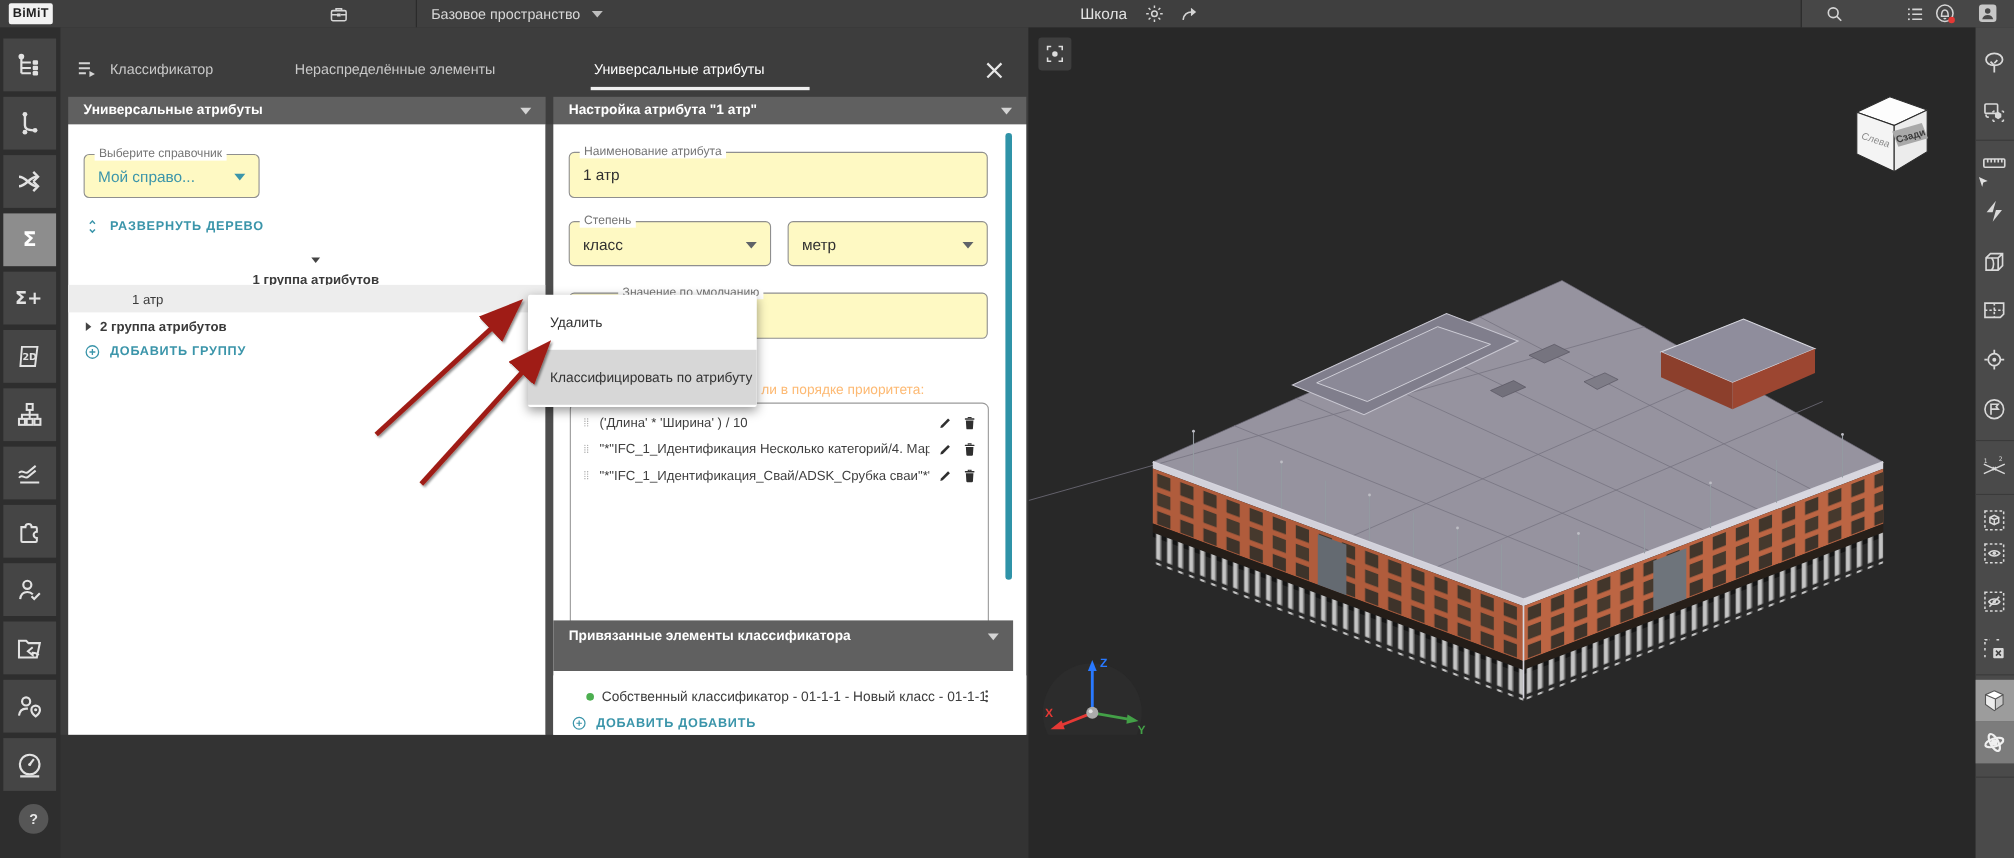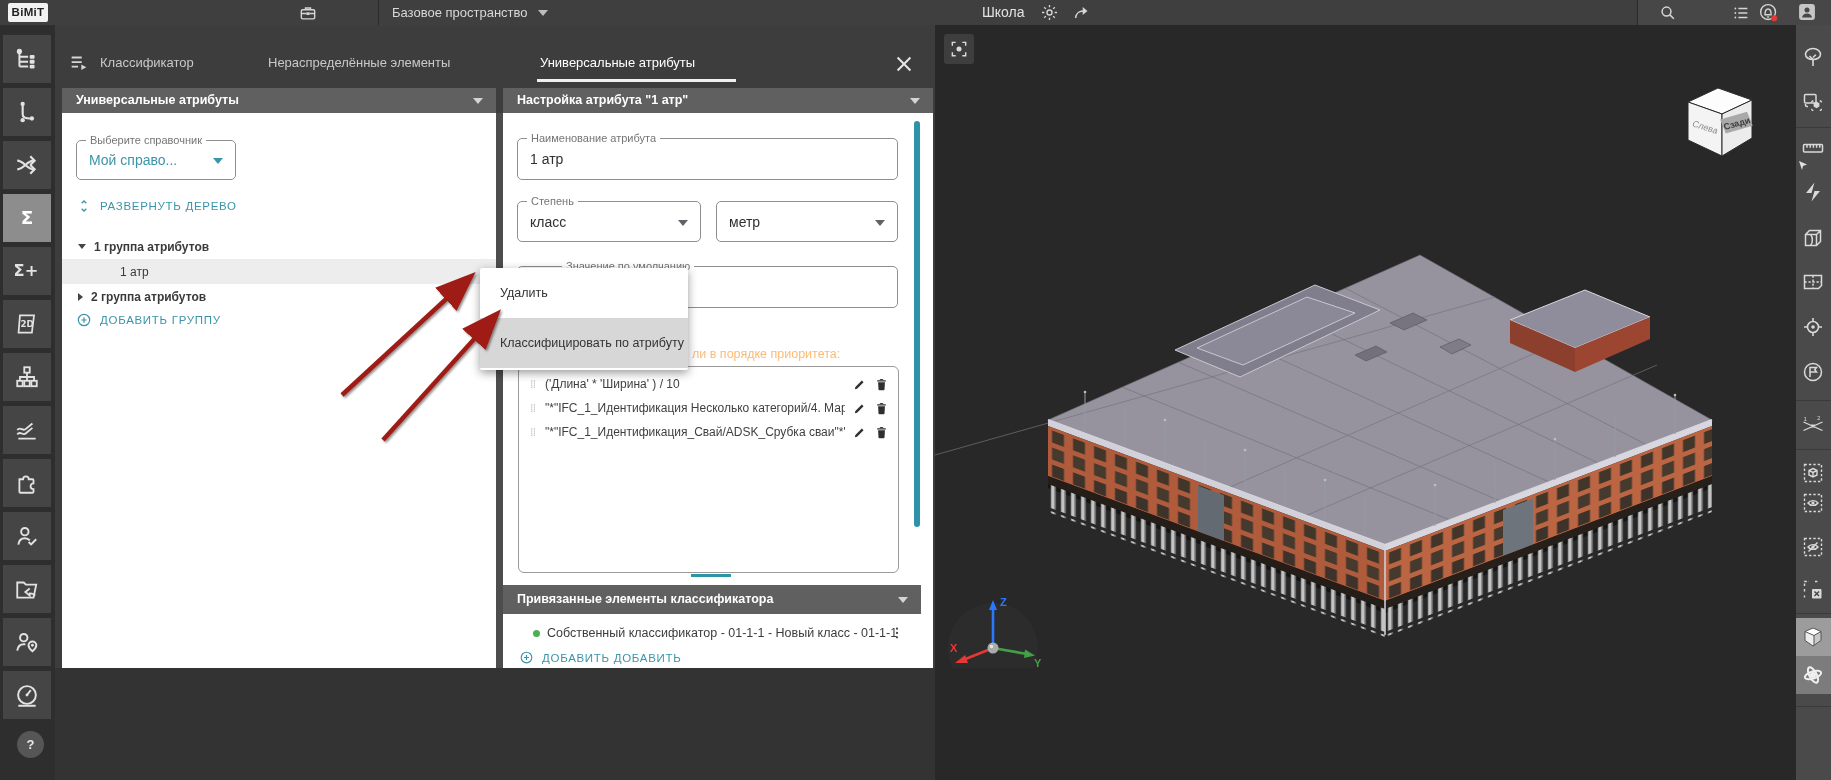--- a/index.html
+++ b/index.html
@@ -29,33 +29,33 @@
   .tab.active{color:#ffffff;}
   #tab-underline{left:537px;top:79px;width:199px;height:3px;background:#f0f0f0;}
   #tabbar-collapse{left:68px;top:52px;width:22px;height:22px;color:#d5d5d5;}
   #close-tabs{left:893px;top:53px;width:22px;height:22px;color:#e6e6e6;}
   .panel-header{position:absolute;height:25px;background:#606060;color:#fff;font-size:12.5px;font-weight:bold;
                 line-height:25px;padding-left:14px;box-sizing:border-box;}
   .hdr-caret{position:absolute;right:13px;top:10px;width:0;height:0;
              border-left:5px solid transparent;border-right:5px solid transparent;border-top:6px solid #d4d4d4;}
   .white-body{position:absolute;background:#ffffff;}
   
-  .fieldset{position:absolute;border:1px solid #8f8f8f;border-radius:5px;background:#ffffff;box-sizing:border-box;text-align:right;}
+  .fieldset{position:absolute;border:1px solid #8f8f8f;border-radius:5px;background:#fef9c3;box-sizing:border-box;text-align:right;}
   .fieldset .legend{position:absolute;top:-7px;left:9px;background:#fff;padding:0 4px;font-size:11px;color:#757575;white-space:nowrap;}
   .fieldset .value{position:absolute;left:12px;top:50%;transform:translateY(-50%);font-size:14px;color:#303030;white-space:nowrap;}
   .fieldset .value.teal{color:#3b95aa;}
   .fld-caret{position:absolute;right:12px;top:50%;margin-top:-2px;width:0;height:0;
              border-left:5px solid transparent;border-right:5px solid transparent;border-top:6px solid #5f6368;}
   .fld-caret.teal{border-top-color:#3b95aa;}
   .search-input{position:absolute;border:1px solid #8f8f8f;border-radius:5px;box-sizing:border-box;
                 font-size:13px;color:#303030;padding:0 12px;outline:none;background:#fff;
                 font-family:"Liberation Sans","DejaVu Sans",sans-serif;}
   .search-input::placeholder{color:#8f8f8f;}
   .teal-link{position:absolute;display:flex;align-items:center;gap:8px;color:#3b95aa;
-             font-size:11.5px;font-weight:normal;letter-spacing:.7px;cursor:pointer;}
+             font-size:11.5px;font-weight:bold;letter-spacing:.7px;cursor:pointer;}
   .teal-link .ico{width:16px;height:16px;}
   
   .tree-row{position:absolute;left:62px;width:434px;height:25px;display:flex;align-items:center;
             font-size:12px;color:#3a3a3a;box-sizing:border-box;}
   .tree-row.group{font-weight:bold;padding-left:16px;gap:8px;}
   .tree-row.item{padding-left:58px;}
   .tree-row.selected{background:#ededed;}
   .tw-caret-down{width:0;height:0;border-left:4.5px solid transparent;border-right:4.5px solid transparent;border-top:5.5px solid #444;}
   .tw-caret-right{width:0;height:0;border-top:4.5px solid transparent;border-bottom:4.5px solid transparent;border-left:5.5px solid #444;}
   
@@ -333,21 +333,21 @@
   <div class="teal-link" style="left:76px;top:198px;">
     <span class="ico">
         <svg viewBox="0 0 24 24">
           <path d="M8.5 8L12 4.5 15.5 8M8.5 16L12 19.5 15.5 16" fill="none" stroke="currentColor" stroke-width="2"></path>
         </svg>
       </span>
     <span>РАЗВЕРНУТЬ ДЕРЕВО</span>
   </div>
 
   <div id="tree-container">
-      <div class="tree-row group" style="top: 234px;">
+      <div class="tree-row group" style="top: 234px; flex-direction: column;">
         <span class="tw-caret-down"></span>
         <span>1 группа атрибутов</span>
       </div>
       <div class="tree-row item selected" style="top: 259px;">
         <span>1 атр</span>
       </div>
       <div class="tree-row group" style="top: 284px;">
         <span class="tw-caret-right"></span>
         <span>2 группа атрибутов</span>
       </div>
@@ -478,21 +478,21 @@
             <path d="M6.5 8.5h11L16.8 20a1.5 1.5 0 0 1-1.5 1.3H8.7A1.5 1.5 0 0 1 7.2 20z" fill="currentColor"></path>
             <rect x="5" y="5.2" width="14" height="2" rx=".6" fill="currentColor"></rect>
             <path d="M10 5.2V4h4v1.2" fill="none" stroke="currentColor" stroke-width="1.6"></path>
           </svg>
         </span>
       </div>
     </div>
   <div id="teal-scroll" class="abs"></div>
   <div id="teal-handle" class="abs"></div>
 
-  <div class="panel-header" style="left:503px;top:585px;width:418px;height:29px;line-height:29px;">
+  <div class="panel-header" style="left:503px;top:564px;width:418px;height:46px;line-height:29px;">
     <span>Привязанные элементы классификатора</span>
     <span class="hdr-caret" style="top:12px;"></span>
   </div>
   <div class="white-body" style="left:503px;top:614px;width:430px;height:54px;"></div>
   <div class="green-dot" style="left:533px;top:630px;"></div>
   <div class="abs lbl" style="left:547px;top:626px;font-size:12.5px;color:#3c3c3c;">Собственный классификатор - 01-1-1 - Новый класс - 01-1-1</div>
   <span class="abs ico kebab" style="left:889px;top:624px;">
       <svg viewBox="0 0 24 24">
         <g fill="currentColor">
           <circle cx="12" cy="5.5" r="1.7"></circle>

